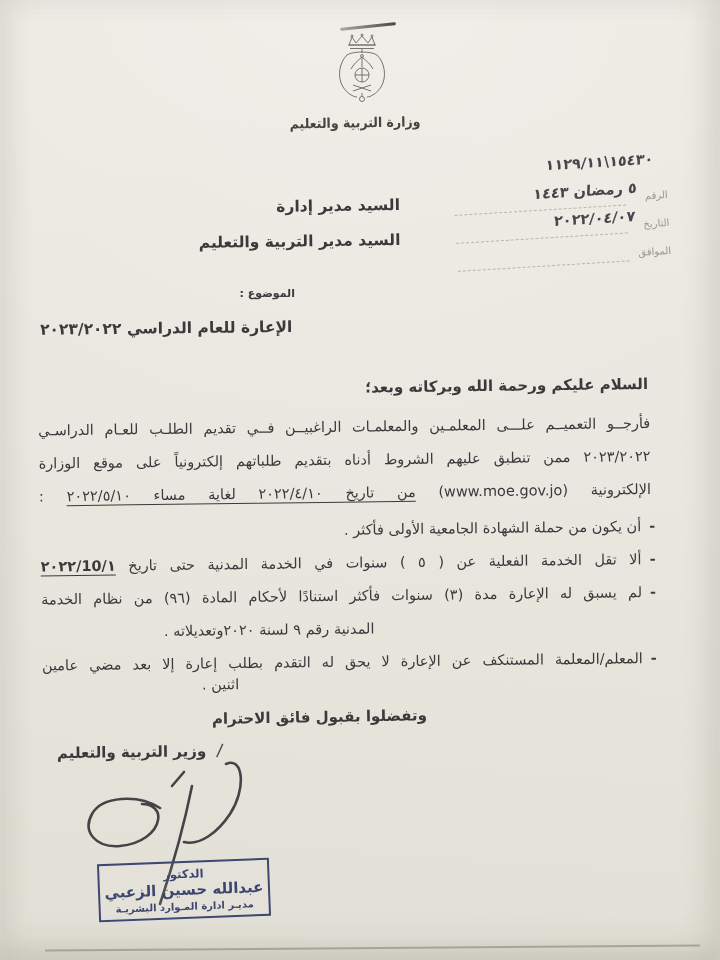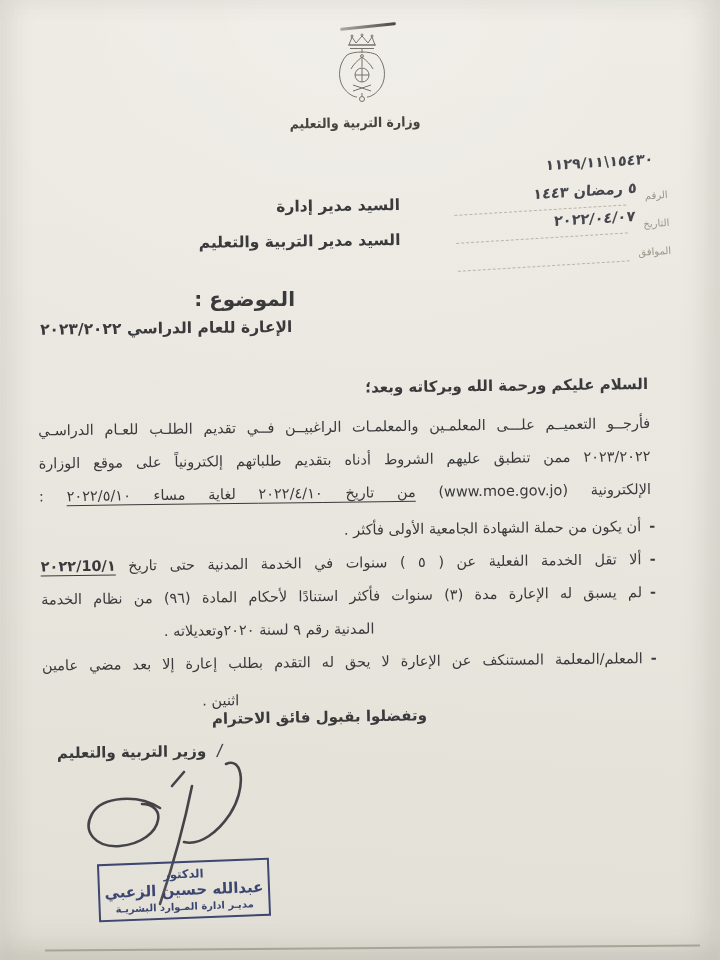--- a/index.html
+++ b/index.html
@@ -34,21 +34,21 @@
   .ref-label{position:absolute;right:0;top:9px;font-size:10px;color:#9b978c;}
   .ref-dots{position:absolute;right:42px;left:4px;top:22px;border-top:1px dashed #b9b5a8;}
   .ref-value{position:absolute;top:-2px;font-weight:bold;font-size:14.5px;color:#46464e;
     letter-spacing:1.6px;transform:skewX(-6deg);white-space:nowrap;}
   .ref-a{right:12px;}
   .ref-b{right:30px;}
   .ref-c{right:34px;letter-spacing:2.2px;}
   
   .recipients{right:320px;top:188px;text-align:right;font-weight:bold;font-size:15.5px;
     line-height:35px;transform:rotate(-.8deg);transform-origin:right top;white-space:nowrap;}
-  .subject-label{right:425px;top:287px;font-weight:bold;font-size:20px;white-space:nowrap;}
+  .subject-label{right:425px;top:287px;font-weight:bold;font-size:11px;white-space:nowrap;}
   .subject-value{right:428px;top:318px;font-weight:bold;font-size:15.5px;white-space:nowrap;
     transform:rotate(-.6deg);transform-origin:right top;}
   
   .salutation{right:72px;top:375px;font-weight:bold;font-size:15px;white-space:nowrap;
     transform:rotate(-.7deg);transform-origin:right top;}
   .paragraph{right:70px;top:407px;width:612px;font-size:14.5px;
     transform:rotate(-.7deg);transform-origin:right top;}
   .para-line{text-align:justify;text-align-last:justify;line-height:33px;height:33px;overflow:visible;}
   .u{text-decoration:underline;text-underline-offset:4px;}
   .u-bold{font-weight:bold;}
@@ -58,21 +58,21 @@
   .bullet{position:absolute;right:0;width:615px;display:flex;gap:8px;line-height:24px;}
   .bullet .dash{flex:0 0 auto;font-weight:bold;}
   .bullet .btxt{flex:1 1 auto;}
   .bullet .fill{text-align:justify;text-align-last:justify;}
   .cont-line{position:absolute;line-height:24px;}
   .b1{top:6px;}
   .b2{top:39px;}
   .b3a{top:72px;}
   .b3b{top:105px;right:282px;}
   .b4a{top:138px;}
-  .b4b{top:175px;right:418px;}
+  .b4b{top:159px;right:418px;}
   
   .closing{left:222px;top:708px;width:205px;text-align:center;font-weight:bold;font-size:15px;
     transform:rotate(-1deg);white-space:nowrap;}
   .sig-title{right:497px;top:741px;font-weight:bold;font-size:15px;white-space:nowrap;
     transform:rotate(-.8deg);}
   .sig-title .mark{display:inline-block;font-weight:normal;font-size:17px;
     transform:rotate(8deg);margin-left:6px;color:#4a4950;}
   .signature-svg{left:68px;top:750px;width:185px;height:162px;}
   
   .stamp{left:98px;top:861px;width:168px;height:54px;border:2px solid #3d4770;

